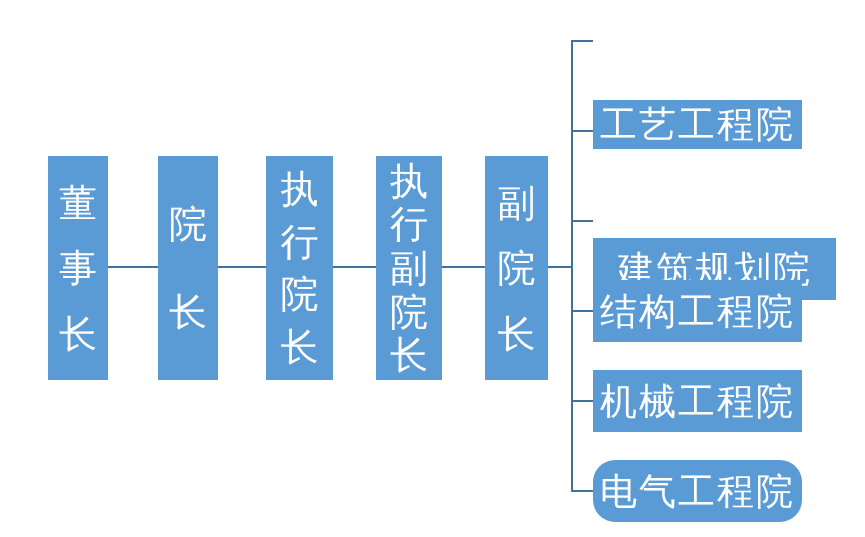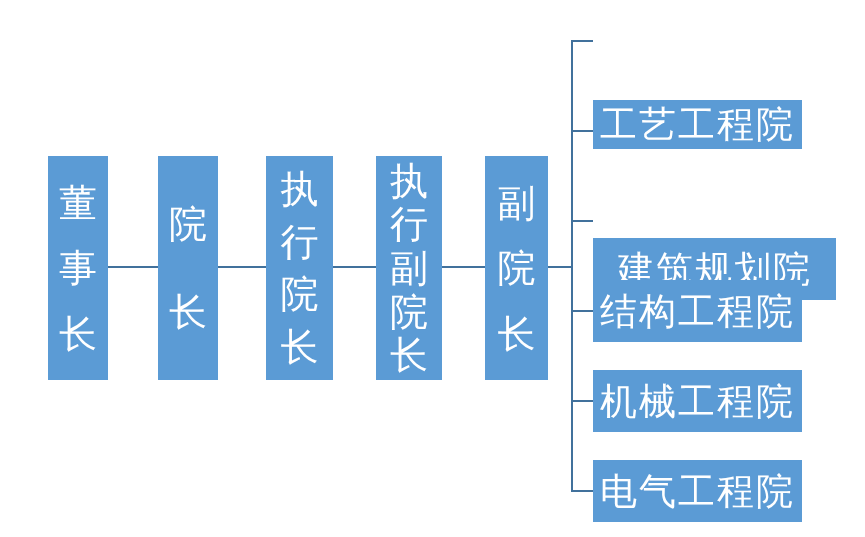--- a/index.html
+++ b/index.html
@@ -119,17 +119,17 @@
   </div>
 
   <div class="node hnode" style="left:593px; top:280px; width:209px; height:62px;text-align:center;">
     <span>结构工程院</span>
   </div>
 
   <div class="node hnode" style="left:593px; top:370px; width:209px; height:62px;justify-content:center;">
     <span>机械工程院</span>
   </div>
 
-  <div class="node hnode" style="left:593px; top:460px; width:209px; height:62px;">
+  <div class="node hnode" style="left:593px; top:460px; width:209px; height:62px;border-radius:22px;">
     <span>电气工程院</span>
   </div>
 
 </div>
 
 </body></html>

